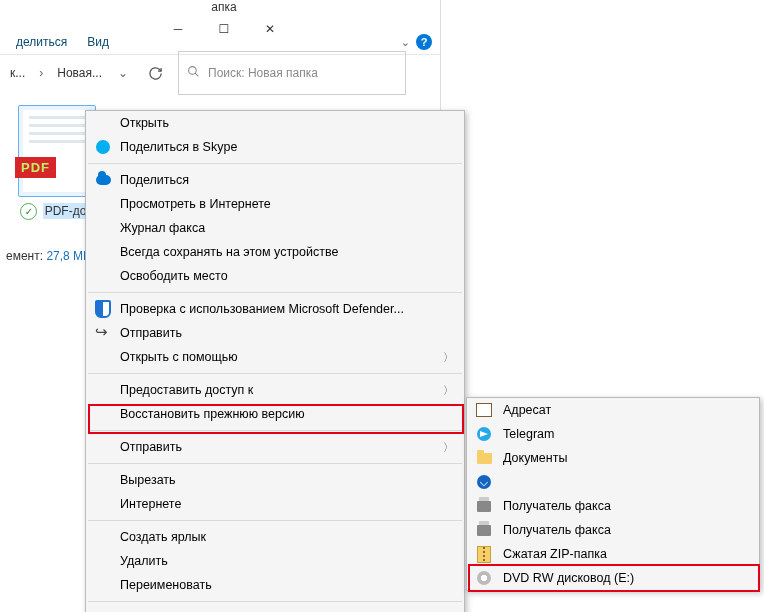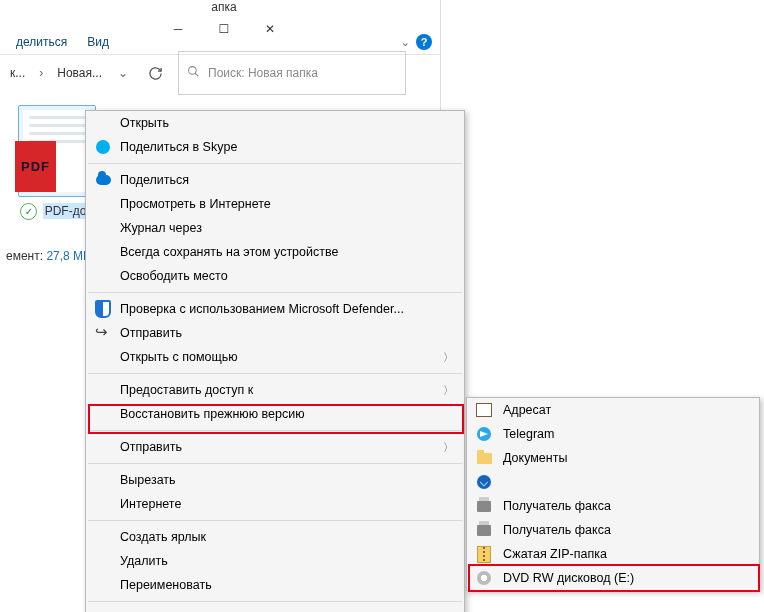--- a/index.html
+++ b/index.html
@@ -19,21 +19,21 @@
   .addrseg{color:#333;padding:0 2px;}
   .addrchev{color:#666;padding:0 2px;}
   .addrdrop{color:#666;width:18px;text-align:center;}
   .refresh{width:26px;height:26px;display:flex;align-items:center;justify-content:center;}
   .searchbox{flex:1;height:26px;border:1px solid #cfcfcf;display:flex;align-items:center;padding:8px 8px;color:#8a8a8a;gap:8px;max-width:210px;}
   .content{padding:14px;}
   .fileitem{width:86px;text-align:center;}
   .thumb{width:76px;height:90px;background:#fff;border:1px solid #66b0f0;margin:0 auto;position:relative;border-radius:2px;box-shadow:inset 0 0 0 4px #eaf4fe;}
   .doclines{position:absolute;top:10px;left:10px;right:10px;}
   .doclines div{height:3px;background:#dfe6ec;margin-bottom:5px;border-radius:1px;}
-  .pdfbadge{position:absolute;left:-4px;bottom:4px;background:#d7262a;color:#0f172a;font-weight:bold;letter-spacing:1px;font-size:13px;padding:18px 6px;}
+  .pdfbadge{position:absolute;left:-4px;bottom:18px;background:#d7262a;color:#bef264;font-weight:bold;letter-spacing:1px;font-size:13px;padding:3px 6px;}
   .cloudtick{position:absolute;left:-3px;bottom:-4px;width:15px;height:15px;border-radius:50%;background:#fff;border:1px solid #4caf50;display:flex;align-items:center;justify-content:center;color:#2e7d32;font-size:10px;}
   .fname{margin-top:6px;font-size:12px;color:#333;background:#cce8ff;padding:1px 2px;display:inline-block;}
   .status{position:absolute;left:0;top:249px;font-size:12px;color:#333;padding-left:6px;}
   .status .size{color:#1a6fb5;}
   
   .menu{position:absolute;background:#f5f5f5;border:1px solid #b9b9b9;box-shadow:2px 2px 6px rgba(0,0,0,.25);font-size:12.5px;color:#000;}
   .menu .mi{display:flex;align-items:center;height:24px;padding:0 20px 0 34px;position:relative;white-space:nowrap;}
   .menu .mi.bold{font-weight:400;}
   .menu .mi .arrow{position:absolute;right:10px;color:#555;font-size:11px;}
   .menu .sep{height:1px;background:#d9d9d9;margin:4px 2px;}
@@ -143,21 +143,21 @@
   <div class="mi">
         <span class="ico">
           <span class="ic-cloud"></span>
         </span>
         <span>Поделиться</span>
       </div>
   <div class="mi">
         <span>Просмотреть в Интернете</span>
       </div>
   <div class="mi">
-        <span>Журнал через</span>
+        <span>Журнал факса</span>
       </div>
   <div class="mi">
         <span>Всегда сохранять на этом устройстве</span>
       </div>
   <div class="mi">
         <span>Освободить место</span>
       </div>
   <div class="sep"></div>
   <div class="mi">
         <span class="ico">

